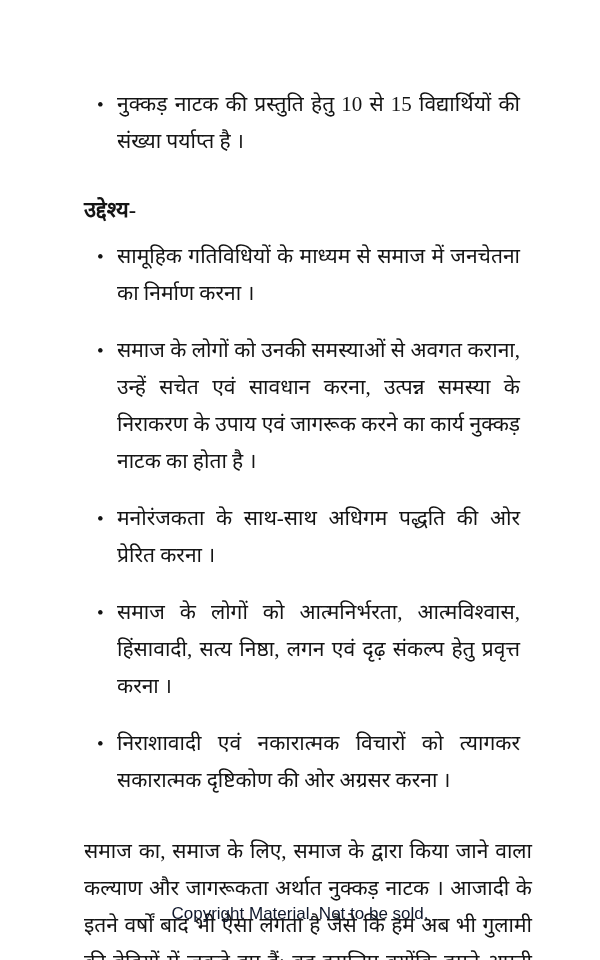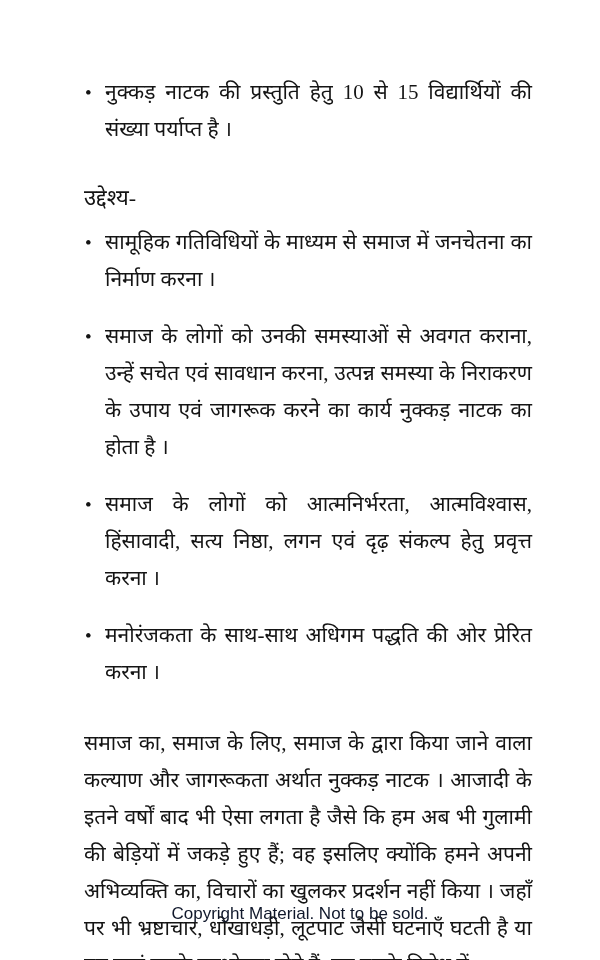--- a/index.html
+++ b/index.html
@@ -18,41 +18,41 @@
     box-sizing: border-box;
   }
   .content {
     position: absolute;
     top: 74px;
     left: 84px;
     width: 448px;
   }
   ul.bullets {
     list-style: none;
-    margin: 0;
+    margin: 12px;
     padding: 0;
   }
   ul.bullets li {
     position: relative;
     padding-left: 21px;
     font-size: 21px;
     line-height: 37px;
     text-align: justify;
     margin-bottom: 20px;
   }
   ul.bullets li::before {
     content: "\2022";
     position: absolute;
     left: 1px;
     top: 0px;
     font-size: 19px;
   }
   .section-heading {
     font-size: 22px;
-    font-weight: normal;
+    font-weight: bold;
     margin: 0 0 10px 0;
     line-height: 32px;
   }
   .gap-before-heading {
     height: 14px;
   }
   .body-paragraph {
     font-size: 21px;
     line-height: 37px;
     text-align: justify;
@@ -78,22 +78,23 @@
     <ul class="bullets">
       <li>नुक्कड़ नाटक की प्रस्तुति हेतु 10 से 15 विद्यार्थियों की संख्या पर्याप्त है ।</li>
     </ul>
 
     <div class="gap-before-heading"></div>
     <h2 class="section-heading">उद्देश्य-</h2>
 
     <ul class="bullets">
       <li>सामूहिक गतिविधियों के माध्यम से समाज में जनचेतना का निर्माण करना ।</li>
       <li>समाज के लोगों को उनकी समस्याओं से अवगत कराना, उन्हें सचेत एवं सावधान करना, उत्पन्न समस्या के निराकरण के उपाय एवं जागरूक करने का कार्य नुक्कड़ नाटक का होता है ।</li>
+      <li>मनोरंजकता के साथ-साथ अधिगम पद्धति की ओर प्रेरित करना ।</li>
       <li>समाज के लोगों को आत्मनिर्भरता, आत्मविश्वास, हिंसावादी, सत्य निष्ठा, लगन एवं दृढ़ संकल्प हेतु प्रवृत्त करना ।</li>
-      <li>मनोरंजकता के साथ-साथ अधिगम पद्धति की ओर प्रेरित करना ।</li>
+      <li>निराशावादी एवं नकारात्मक विचारों को त्यागकर सकारात्मक दृष्टिकोण की ओर अग्रसर करना ।</li>
     </ul>
 
     <div class="gap-before-heading"></div>
 
     <p class="body-paragraph">समाज का, समाज के लिए, समाज के द्वारा किया जाने वाला कल्याण और जागरूकता अर्थात नुक्कड़ नाटक । आजादी के इतने वर्षों बाद भी ऐसा लगता है जैसे कि हम अब भी गुलामी की बेड़ियों में जकड़े हुए हैं; वह इसलिए क्योंकि हमने अपनी अभिव्यक्ति का, विचारों का खुलकर प्रदर्शन नहीं किया । जहाँ पर भी भ्रष्टाचार, धोखाधड़ी, लूटपाट जैसी घटनाएँ घटती है या हम स्वयं उसके उपभोक्ता होते हैं; हम उसके विरोध में</p>
 
   </div>
 
   <div class="footer">Copyright Material. Not to be sold.</div>
 </div>

